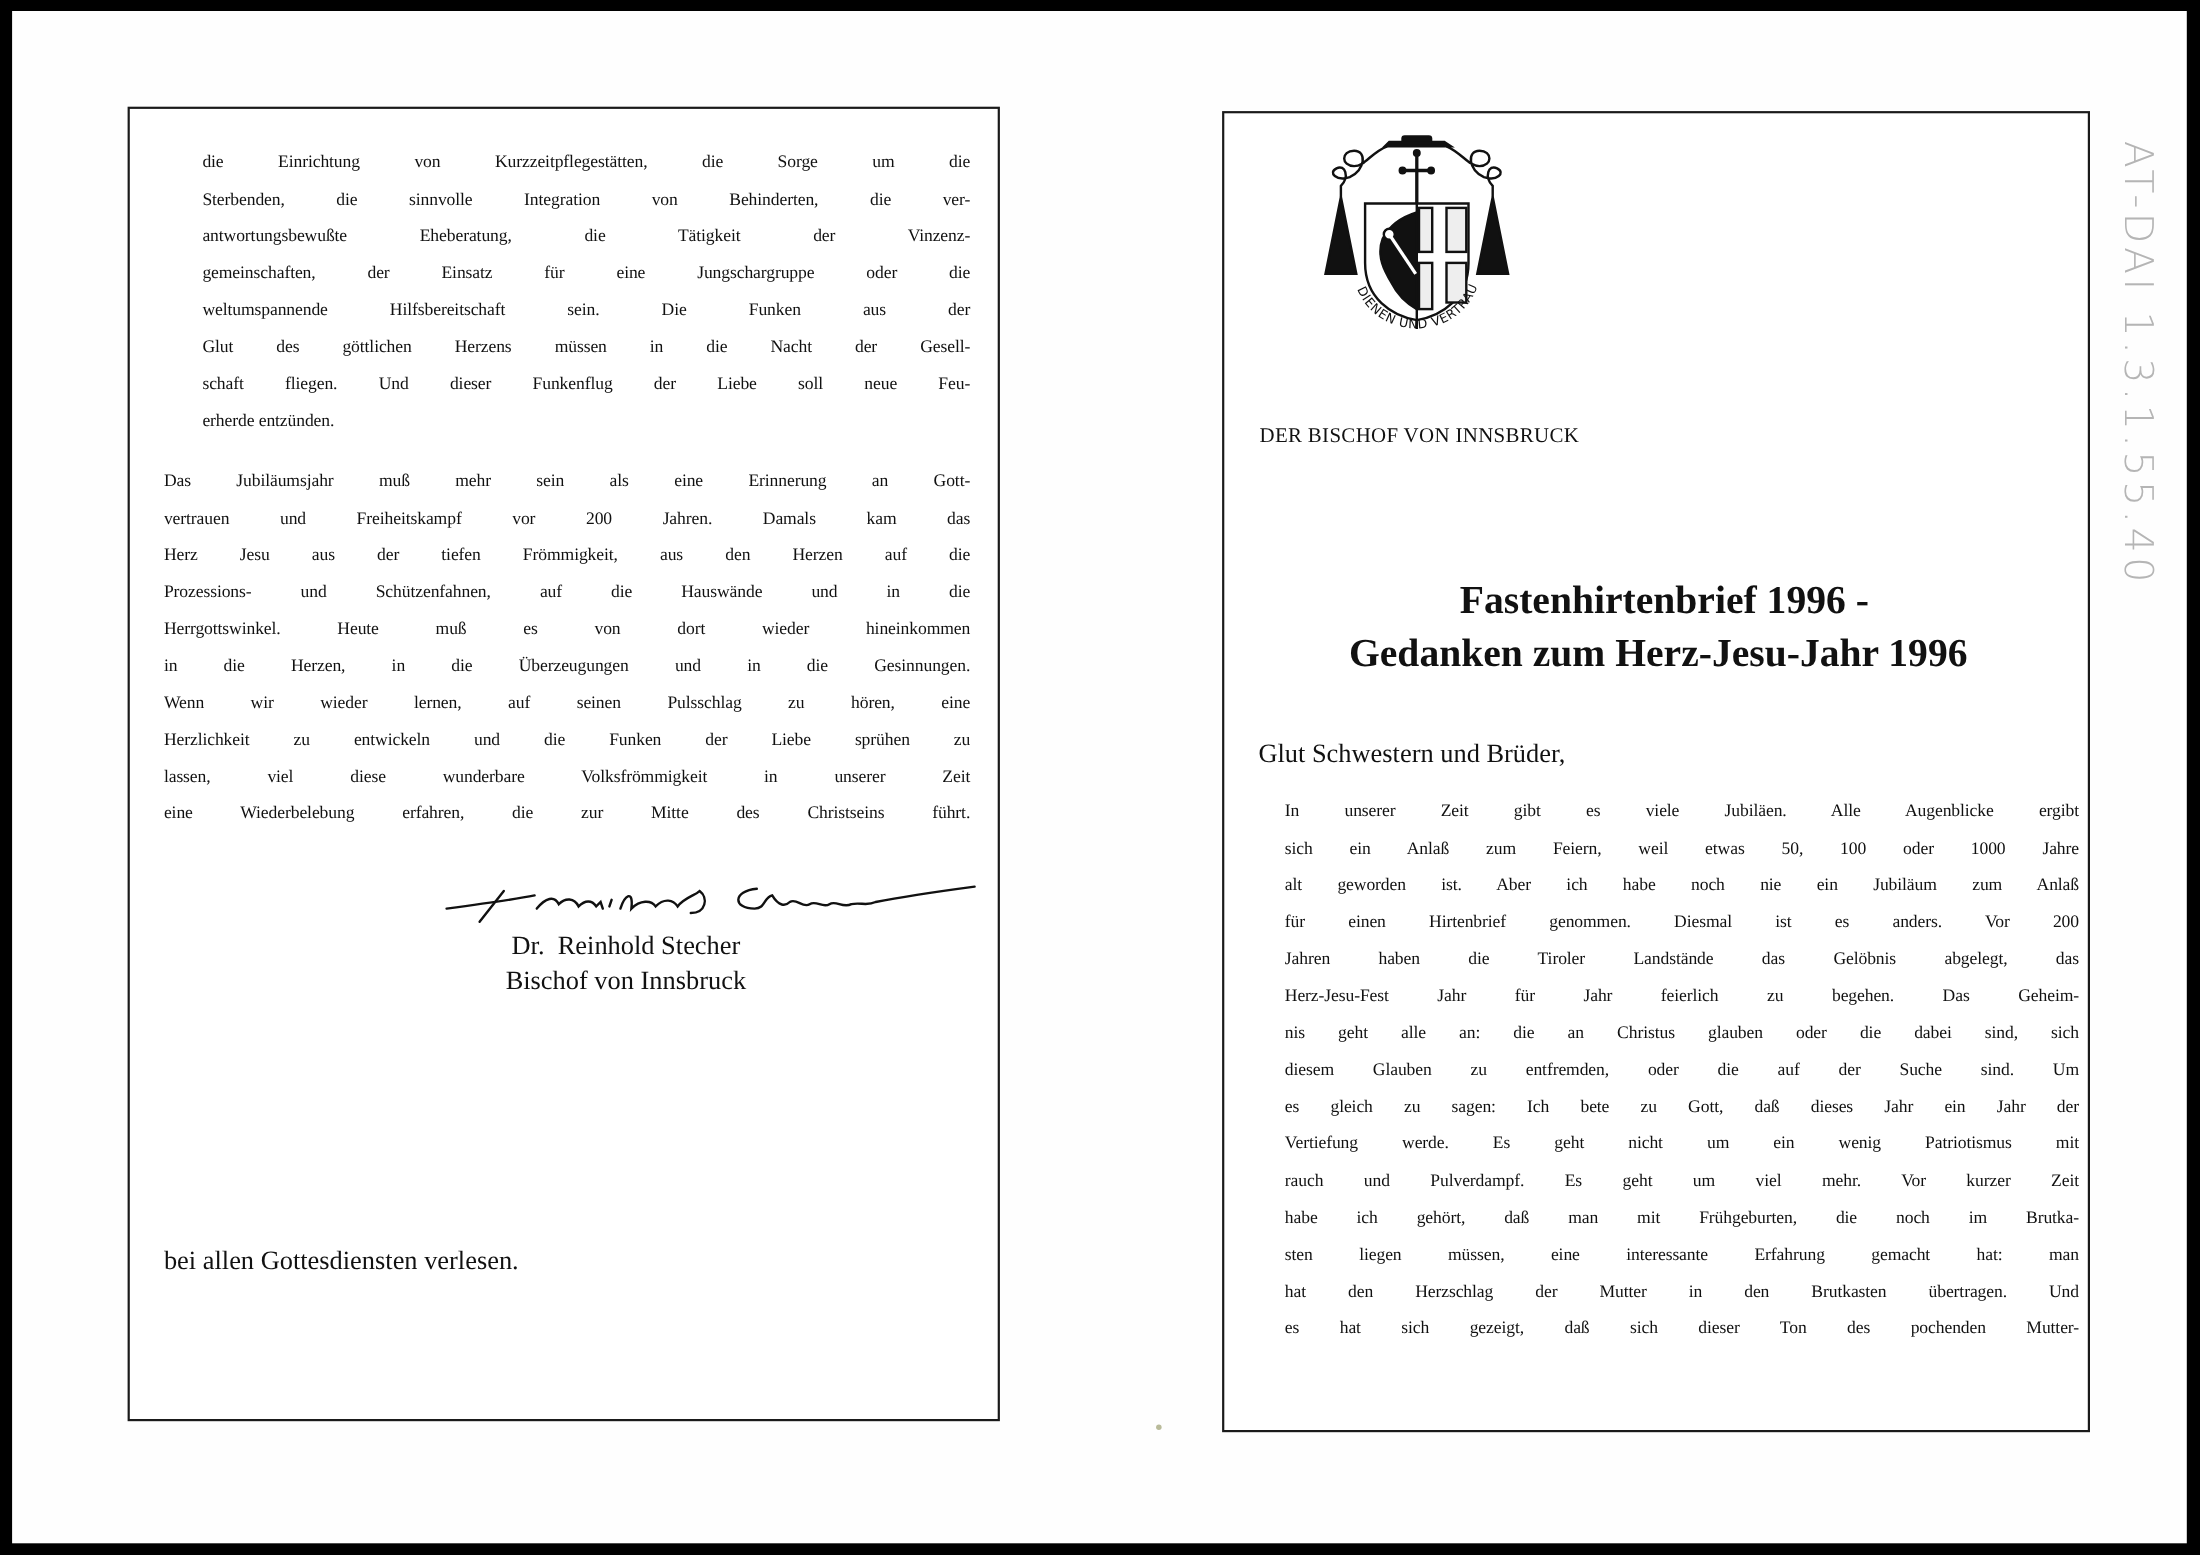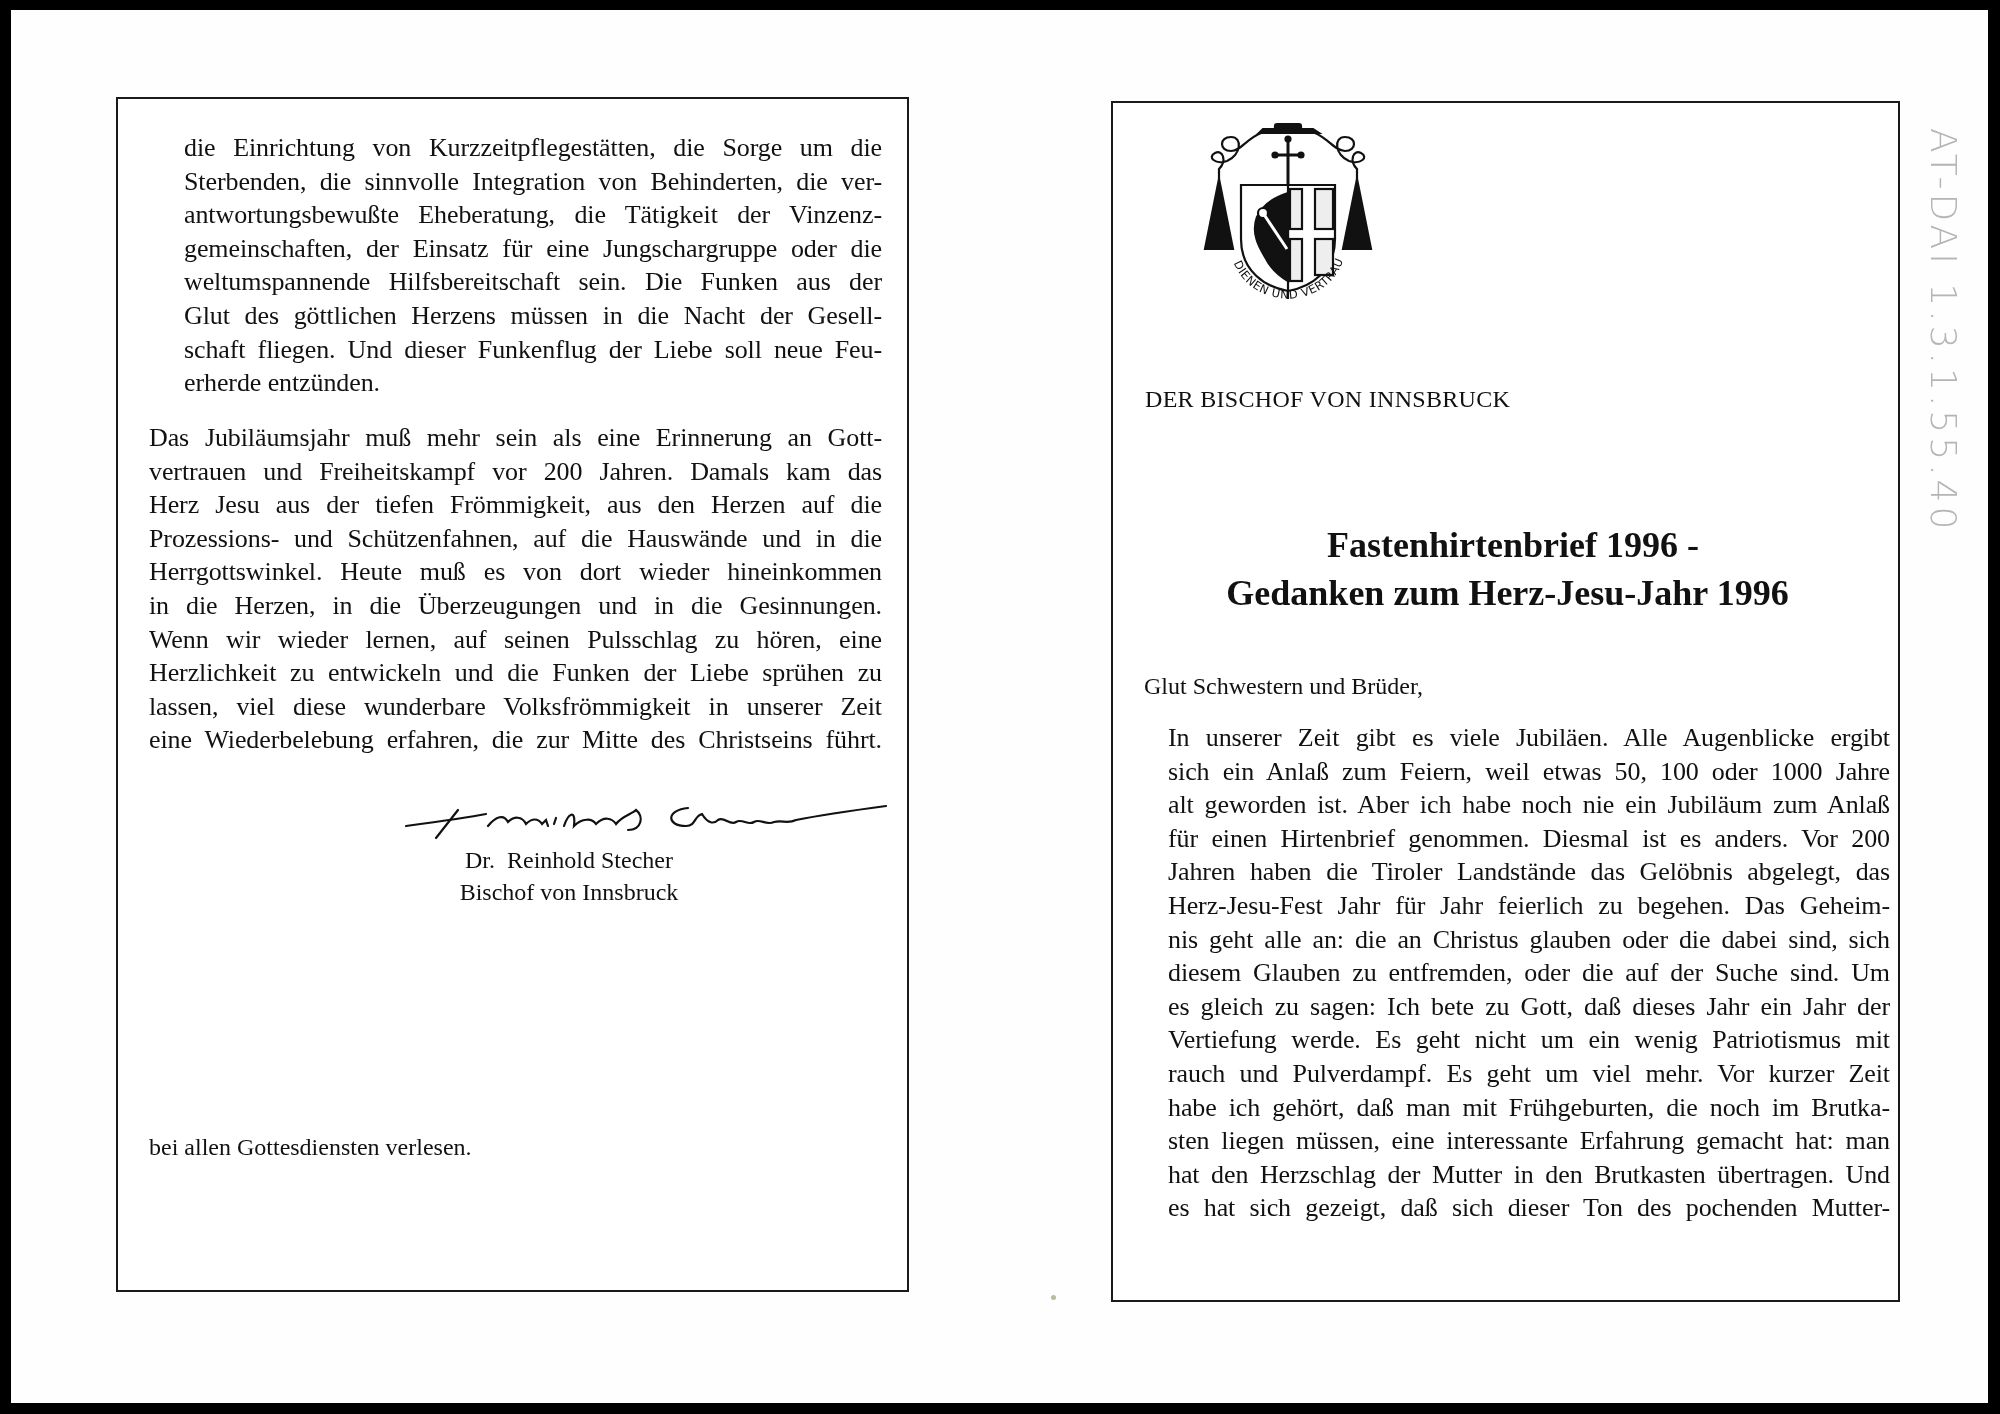--- a/index.html
+++ b/index.html
@@ -21,21 +21,21 @@
       position: absolute;
       border: 2.5px solid #1a1a1a;
       background: #fff;
       box-sizing: border-box;
     }
     .panel.left { left: 105px; top: 87px; width: 793px; height: 1195px; }
     .panel.right { left: 1100px; top: 91px; width: 789px; height: 1201px; }
 
     .text-block {
       position: absolute;
-      font-size: 26px;
+      font-size: 16px;
       line-height: 33.6px;
       text-align: justify;
       letter-spacing: -0.1px;
     }
     .line { display: block; text-align: justify; text-align-last: justify; white-space: nowrap; }
     .line.last { text-align-last: left; }
 
     .left .para1 { left: 66px; top: 32px; width: 698px; }
     .left .para2 { left: 31px; top: 322px; width: 733px; }
 
@@ -49,21 +49,21 @@
     .footnote {
       position: absolute; left: 31px; top: 1032px; width: 700px;
       font-size: 24px; line-height: 33px;
     }
 
     .crest {
       position: absolute; left: 88px; top: 18px; width: 175px; height: 190px;
     }
     .issuer {
       position: absolute; left: 32px; top: 283px;
-      font-size: 24px; letter-spacing: 0.3px;
+      font-size: 19px; letter-spacing: 0.3px;
     }
     .title {
       position: absolute; left: 0; top: 418px; width: 789px;
       text-align: center; font-weight: bold;
       font-size: 36px; line-height: 48px;
     }
     .title .t1 { display: block; padding-left: 11px; }
     .salutation {
       position: absolute; left: 31px; top: 570px;
       font-size: 24px;

